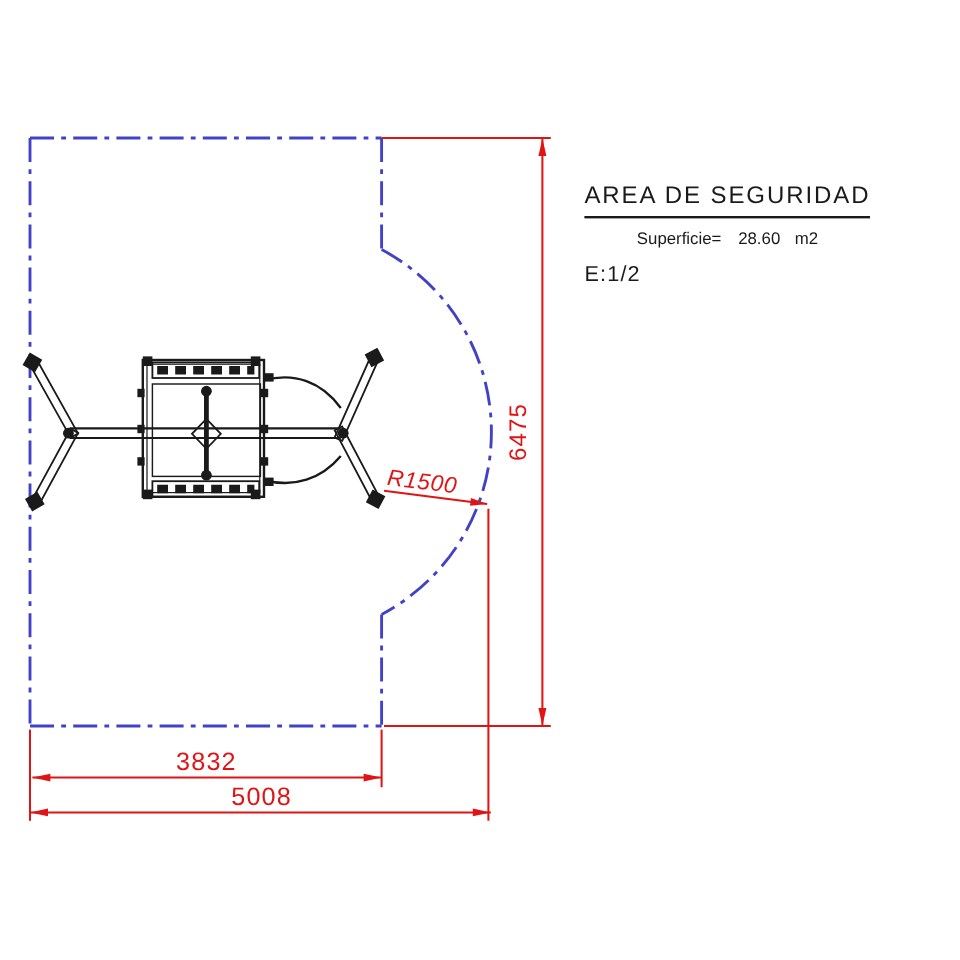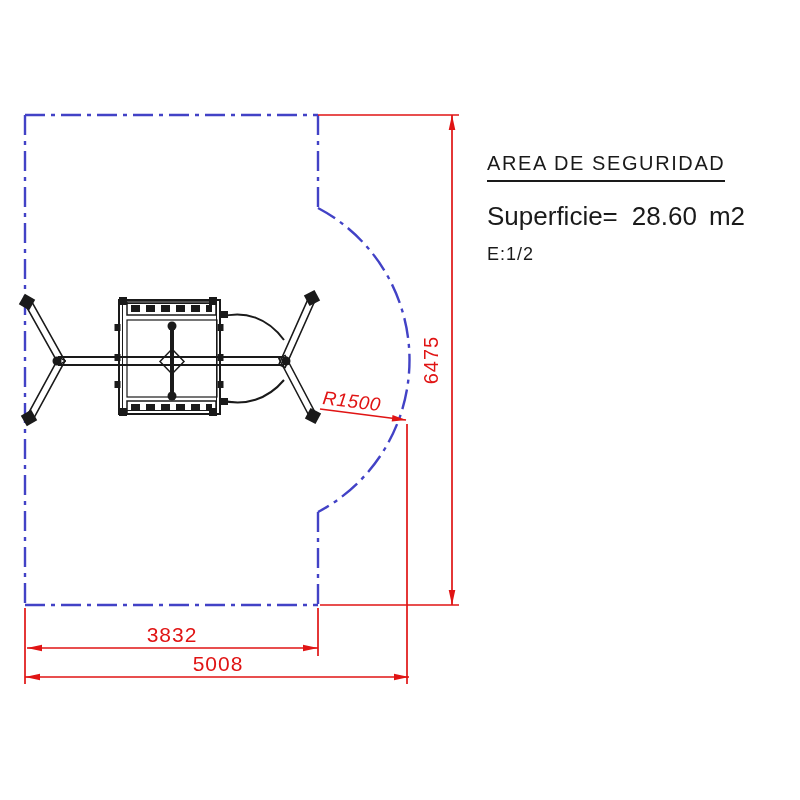--- a/index.html
+++ b/index.html
@@ -17,22 +17,22 @@
   .blk-fill{fill:var(--c-black,#1a1a1a);stroke:none;}
 
   .dim-text{fill:var(--c-red,#e01414);font-size:21px;
             font-family:"Liberation Sans",sans-serif;letter-spacing:1px;}
   .dim-text-v{font-size:20px;}
   .radius-text{font-size:19px;font-style:italic;letter-spacing:0.5px;}
 
   .info-panel{position:absolute;left:487px;top:152px;color:var(--c-black,#1a1a1a);}
   .info-title{font-size:20px;letter-spacing:1.6px;display:inline-block;
               border-bottom:2px solid var(--c-black,#1a1a1a);
-              padding-bottom:5px;margin-bottom:19px;white-space:nowrap;}
-  .surface-line{font-size:26px;margin-bottom:12px;white-space:nowrap;}
+              padding-bottom:5px;margin-bottom:8px;white-space:nowrap;}
+  .surface-line{font-size:14px;margin-bottom:12px;white-space:nowrap;text-align:center;}
   .surface-line .gap-l{margin-left:14px;}
   .surface-line .gap-s{margin-left:12px;}
   .scale-line{font-size:18px;letter-spacing:1px;}
 </style>
 </head>
 <body>
 
 <div class="stage">
 
 <svg width="800" height="800" viewBox="0 0 800 800">

